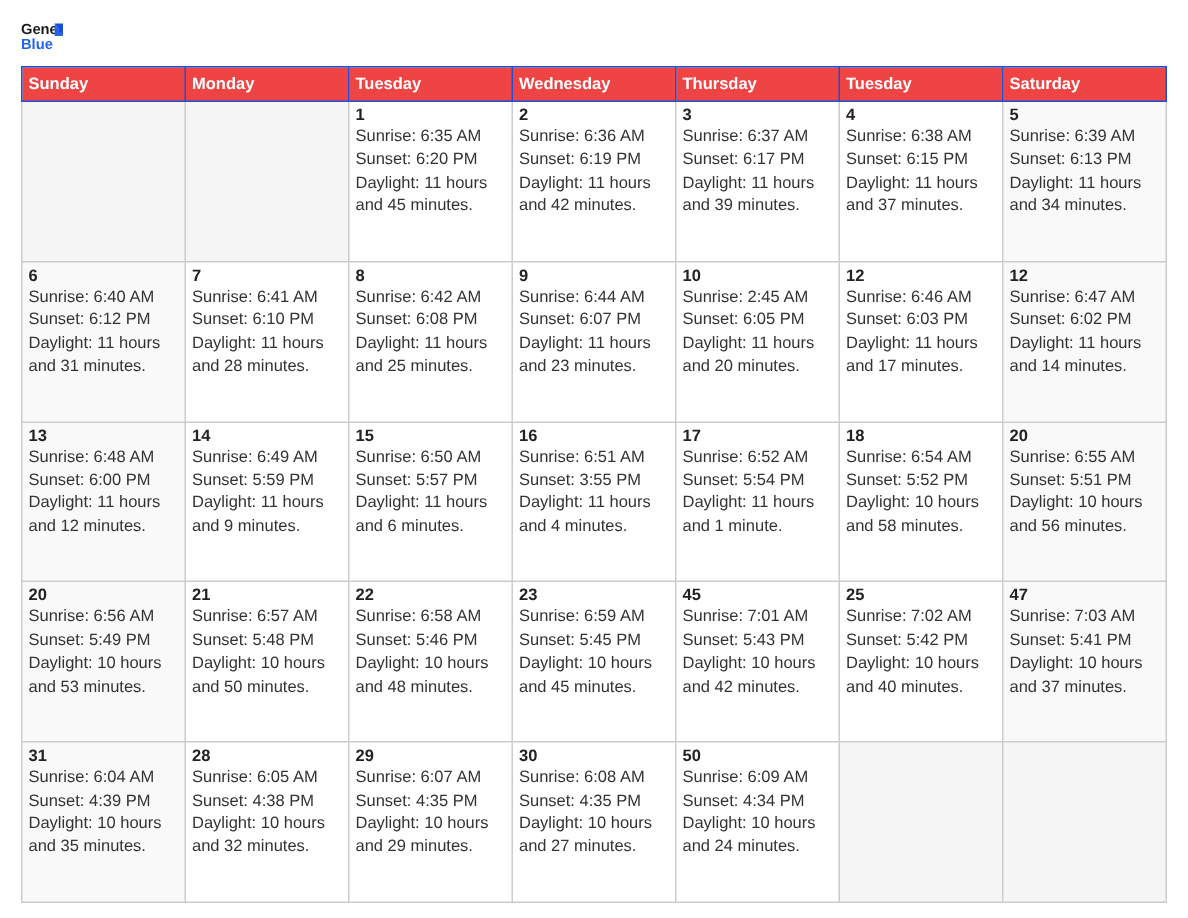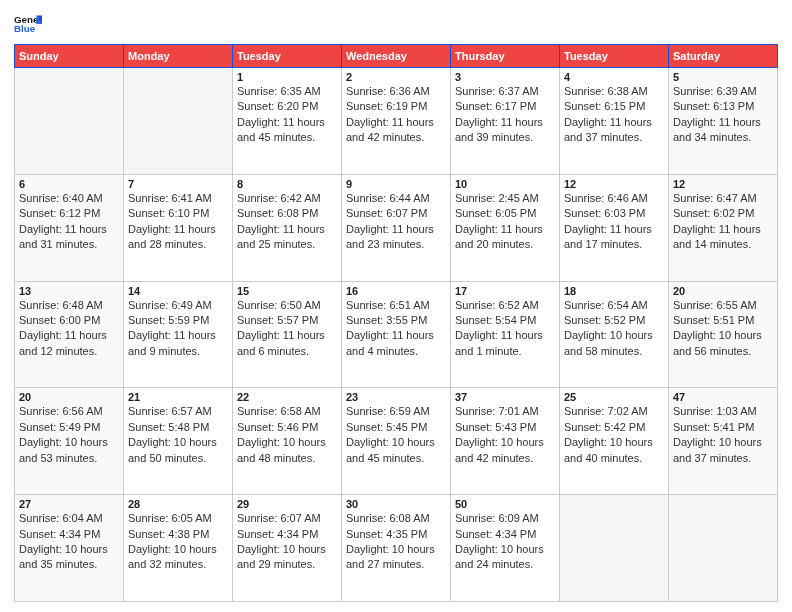--- a/index.html
+++ b/index.html
@@ -264,55 +264,55 @@
 Sunset: 5:46 PM
 Daylight: 10 hours and 48 minutes.</div>
           </td>
           <td>
             <span class="day-number">23</span>
             <div class="day-info">Sunrise: 6:59 AM
 Sunset: 5:45 PM
 Daylight: 10 hours and 45 minutes.</div>
           </td>
           <td>
-            <span class="day-number">37</span>
+            <span class="day-number">45</span>
             <div class="day-info">Sunrise: 7:01 AM
 Sunset: 5:43 PM
 Daylight: 10 hours and 42 minutes.</div>
           </td>
           <td>
             <span class="day-number">25</span>
             <div class="day-info">Sunrise: 7:02 AM
 Sunset: 5:42 PM
 Daylight: 10 hours and 40 minutes.</div>
           </td>
           <td>
             <span class="day-number">47</span>
-            <div class="day-info">Sunrise: 1:03 AM
+            <div class="day-info">Sunrise: 7:03 AM
 Sunset: 5:41 PM
 Daylight: 10 hours and 37 minutes.</div>
           </td>
         </tr>
         <tr>
           <td>
-            <span class="day-number">27</span>
+            <span class="day-number">31</span>
             <div class="day-info">Sunrise: 6:04 AM
-Sunset: 4:34 PM
+Sunset: 4:39 PM
 Daylight: 10 hours and 35 minutes.</div>
           </td>
           <td>
             <span class="day-number">28</span>
             <div class="day-info">Sunrise: 6:05 AM
 Sunset: 4:38 PM
 Daylight: 10 hours and 32 minutes.</div>
           </td>
           <td>
             <span class="day-number">29</span>
             <div class="day-info">Sunrise: 6:07 AM
-Sunset: 4:34 PM
+Sunset: 4:35 PM
 Daylight: 10 hours and 29 minutes.</div>
           </td>
           <td>
             <span class="day-number">30</span>
             <div class="day-info">Sunrise: 6:08 AM
 Sunset: 4:35 PM
 Daylight: 10 hours and 27 minutes.</div>
           </td>
           <td>
             <span class="day-number">50</span>

